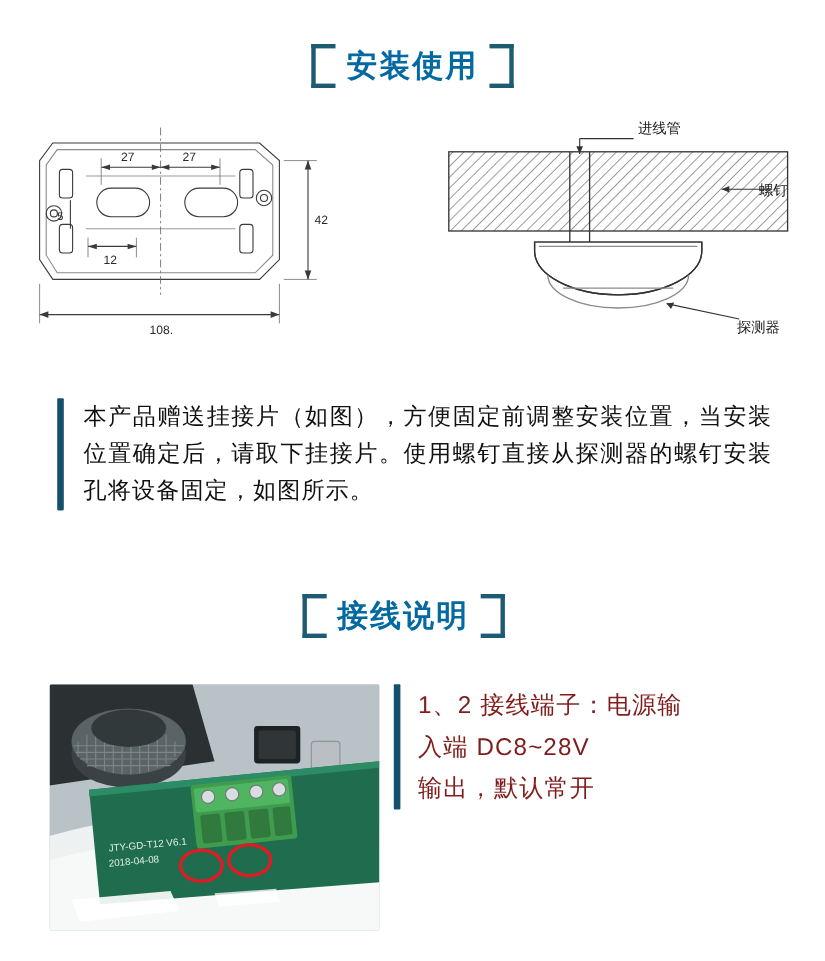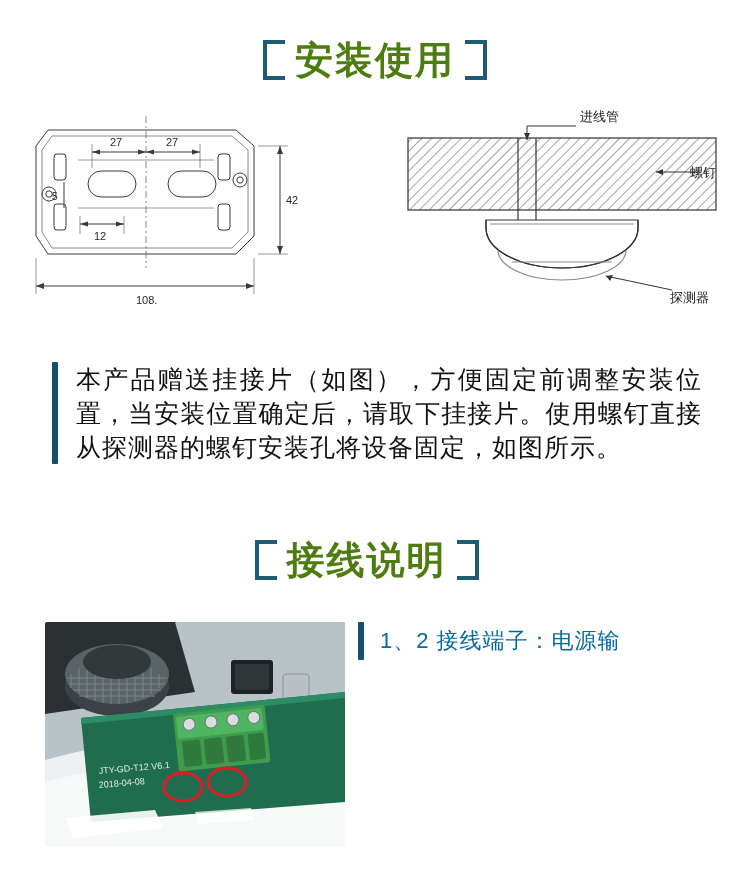--- a/index.html
+++ b/index.html
@@ -27,24 +27,24 @@
   .bracket {
     width: 22px;
     height: 40px;
     box-sizing: border-box;
     border-top: 4px solid #1d5b73;
     border-bottom: 4px solid #1d5b73;
   }
   .bracket.left  { border-left: 4px solid #1d5b73; }
   .bracket.right { border-right: 4px solid #1d5b73; }
   .section-title .txt {
-    font-size: 38px;
+    font-size: 28px;
     font-weight: bold;
     letter-spacing: 2px;
-    color: #4d7c0f;
+    color: #0369a1;
     line-height: 44px;
     white-space: nowrap;
   }
 
   
   #sec-install-title { position: absolute; left: 0; top: 38px; width: 750px; }
 
   .diagram-row {
     position: absolute;
     left: 0;
@@ -78,21 +78,21 @@
     display: flex;
     gap: 18px;
   }
   .vbar {
     width: 6px;
     background: #14506b;
     flex: 0 0 6px;
     border-radius: 1px;
   }
   .para-text {
-    font-size: 25px;
+    font-size: 21px;
     line-height: 34px;
     letter-spacing: 1px;
     color: #111;
     text-align: justify;
   }
 
   
   #sec-wiring-title { position: absolute; left: 0; top: 538px; width: 733px; }
 
   .wiring-photo {
@@ -112,21 +112,21 @@
     top: 622px;
     width: 360px;
     display: flex;
     gap: 16px;
   }
   .wiring-notes .vbar { background: #14506b; }
   .note-line {
     font-size: 22px;
     line-height: 38px;
     letter-spacing: 1px;
-    color: #0369a1;
+    color: #7f1d1d;
     white-space: nowrap;
   }
 </style>
 </head>
 <body>
 
 <div class="section-title" id="sec-install-title">
   <span class="bracket left"></span>
   <span class="txt">安装使用</span>
   <span class="bracket right"></span>
@@ -321,14 +321,16 @@
 
     <path d="M20,196 L110,188 L118,206 L28,216 Z" fill="#ffffff" opacity="0.9"></path>
     <path d="M150,190 L206,186 L210,198 L154,202 Z" fill="#ffffff" opacity="0.75"></path>
   </svg>
 </div>
 
 <div class="wiring-notes">
   <div class="vbar"></div>
   <div>
     <div class="note-line">1、2 接线端子：电源输</div>
+    <div class="note-line">入端 DC8~28V</div>
+    <div class="note-line">输出，默认常开</div>
   </div>
 </div>
 
 </body></html>

